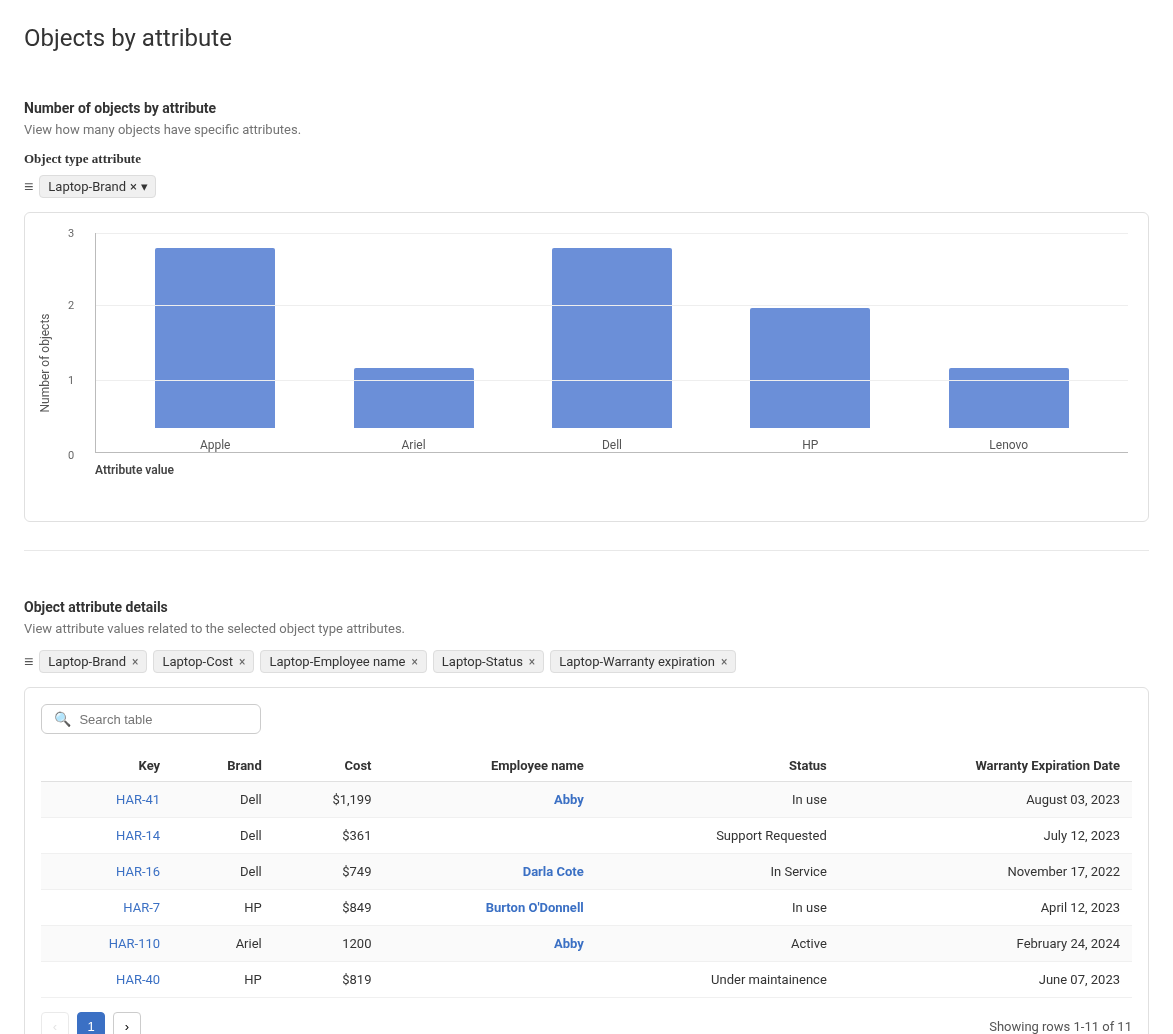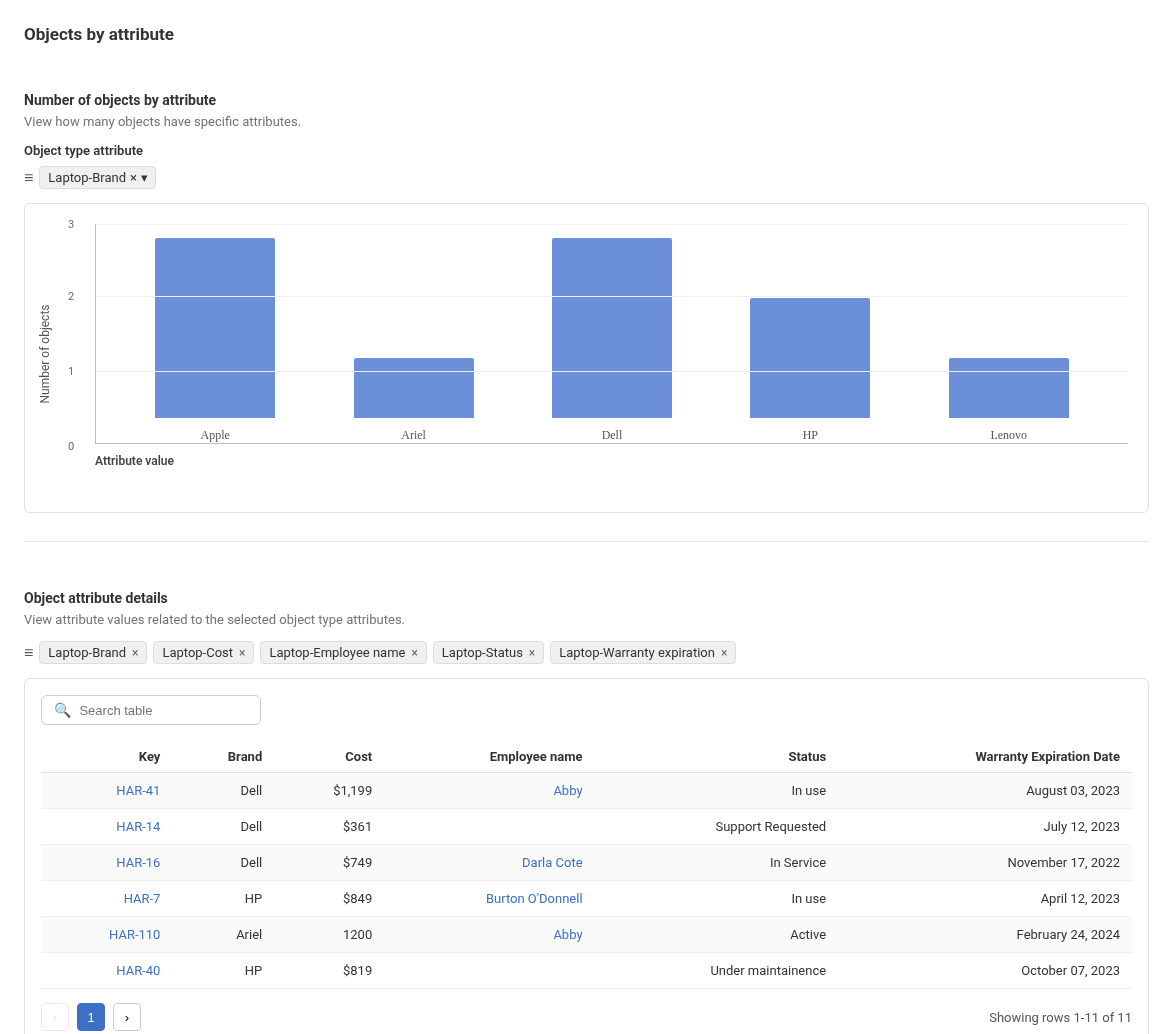--- a/index.html
+++ b/index.html
@@ -4,39 +4,40 @@
   <style>
     * { box-sizing: border-box; margin: 0; padding: 0; }
     body {
       font-family: -apple-system, BlinkMacSystemFont, 'Segoe UI', Roboto, sans-serif;
       background: #fff;
       color: #333;
       font-size: 14px;
       padding: 24px;
     }
     h1.page-title {
-      font-size: 17px;
-      font-weight: 700;
+      font-size: 24px;
+      font-weight: 400;
       margin-bottom: 16px;
     }
     .section-title {
       font-size: 14px;
       font-weight: 700;
       margin-bottom: 6px;
       margin-top: 48px;
     }
     .section-desc {
       font-size: 13px;
       color: #737373;
       margin-bottom: 14px;
     }
     .label-sm {
       font-size: 13px;
       font-weight: 600;
       margin-bottom: 8px;
+      font-family: Liberation Serif, serif;
     }
     .filter-bar {
       display: flex;
       align-items: center;
       gap: 6px;
       margin-bottom: 14px;
     }
     .filter-icon {
       color: #555;
       font-size: 16px;
@@ -85,21 +86,20 @@
       transform: translateY(-50%) rotate(-90deg);
       font-size: 12px;
       color: #555;
       white-space: nowrap;
     }
     .bar-group {
       display: flex;
       flex-direction: column;
       align-items: center;
       gap: 4px;
-      font-family: Liberation Serif, serif;
     }
     .bar {
       background: #6b8fd8;
       width: 120px;
       border-radius: 2px 2px 0 0;
     }
     .bar-label {
       font-size: 12px;
       color: #555;
       margin-top: 6px;
@@ -162,20 +162,21 @@
       color: #333;
     }
     .key-link {
       color: #3b70c4;
       cursor: pointer;
       text-decoration: none;
     }
     .emp-link {
       color: #3b70c4;
       cursor: pointer;
+      font-weight: bold;
     }
     .pagination {
       display: flex;
       align-items: center;
       justify-content: space-between;
       margin-top: 14px;
     }
     .pagination-controls {
       display: flex;
       align-items: center;
@@ -366,21 +367,21 @@
             <td><span class="emp-link">Abby</span></td>
             <td>Active</td>
             <td>February 24, 2024</td>
           </tr>
           <tr>
             <td><a class="key-link">HAR-40</a></td>
             <td>HP</td>
             <td>$819</td>
             <td></td>
             <td>Under maintainence</td>
-            <td>October 07, 2023</td>
+            <td>June 07, 2023</td>
           </tr>
         </tbody>
     </table>
 
     <div class="pagination">
       <div class="pagination-controls">
         <button class="page-btn" disabled="">‹</button>
         <button class="page-btn active">1</button>
         <button class="page-btn">›</button>
       </div>

